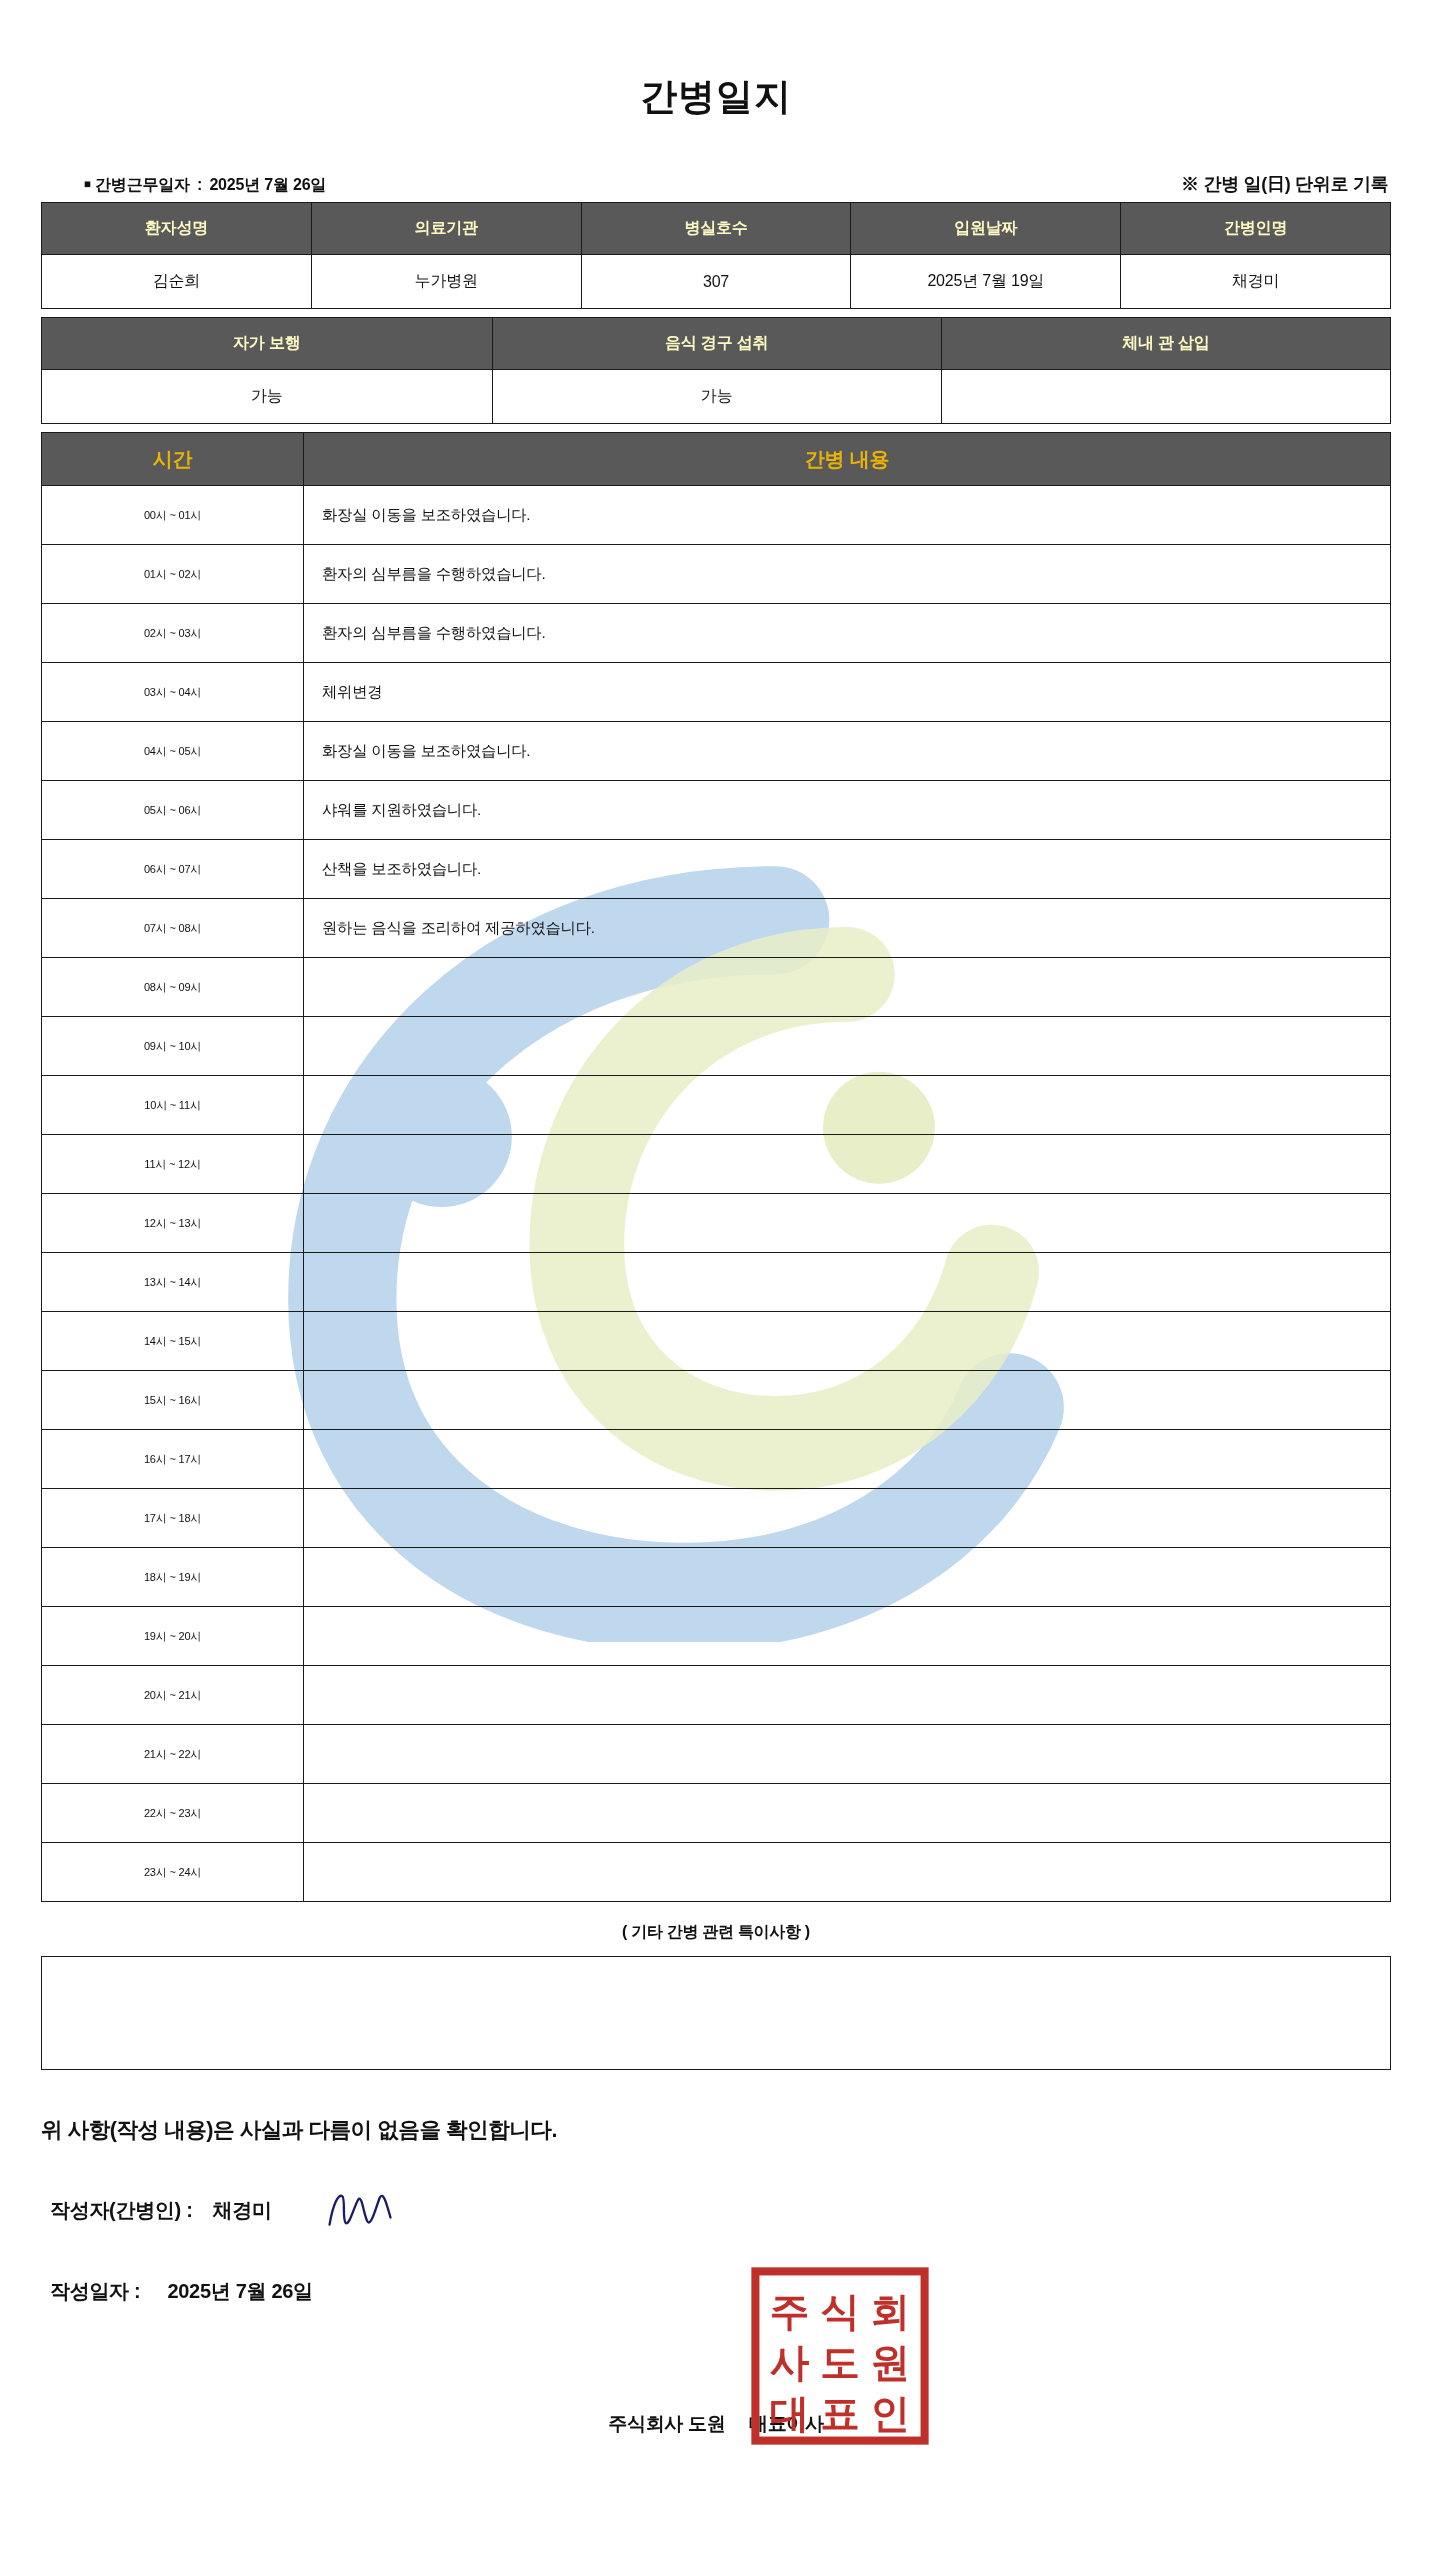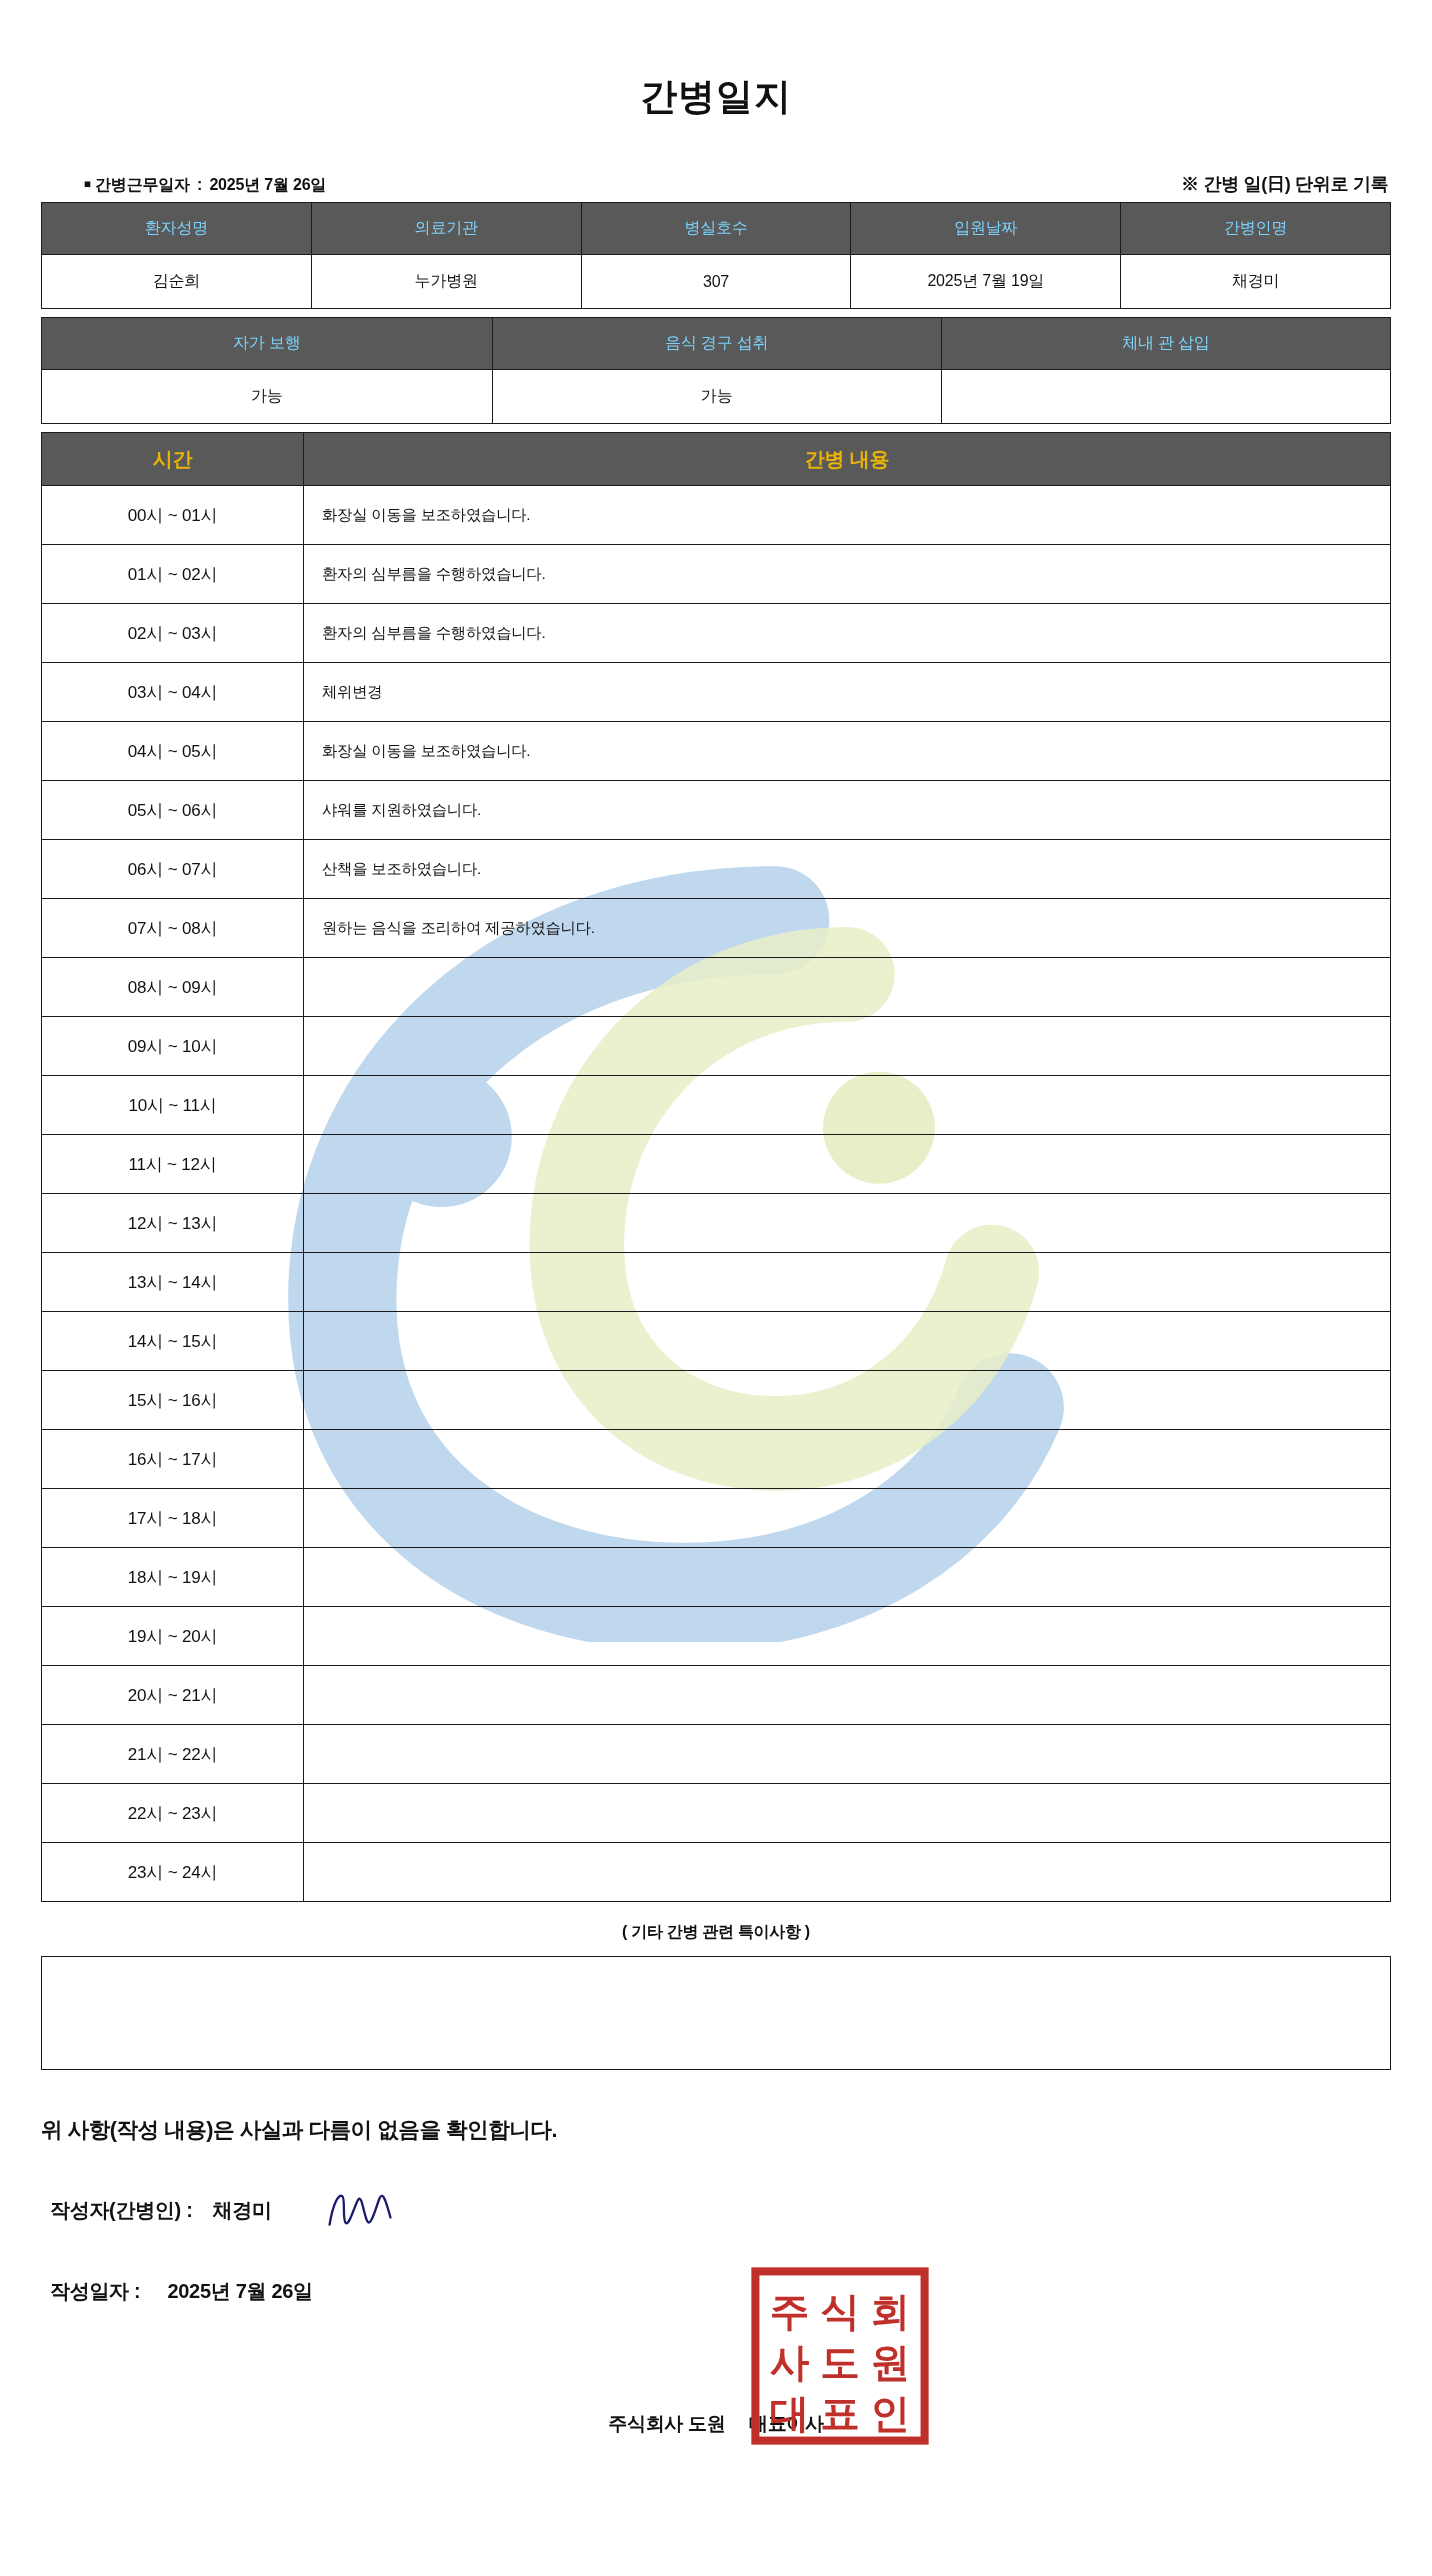--- a/index.html
+++ b/index.html
@@ -83,22 +83,22 @@
     border-collapse: collapse;
     table-layout: fixed;
   }
   table.grid td, table.grid th {
     border: 1.4px solid #1b1b1b;
     text-align: center;
     vertical-align: middle;
   }
   .hdr {
     background: #595959;
-    color: #7dd3fc;
-    font-weight: normal;
+    color: #fef9c3;
+    font-weight: bold;
     font-size: 16px;
     height: 49px;
     letter-spacing: -0.2px;
     margin-left: 41px;
   }
   .cellval {
     font-size: 16px;
     height: 51px;
     letter-spacing: -0.2px;
   }
@@ -120,21 +120,21 @@
     color: #eab308;
     font-weight: bold;
     font-size: 20px;
     height: 50px;
     text-align: center;
     letter-spacing: -0.2px;
   }
   table.hours td.time {
     width: 262px;
     text-align: center;
-    font-size: 17px;
+    font-size: 11px;
     height: 56px;
     background: transparent;
     letter-spacing: -0.2px;
   }
   table.hours td.content {
     text-align: left;
     padding-left: 18px;
     font-size: 15.3px;
     height: 56px;
     background: transparent;

